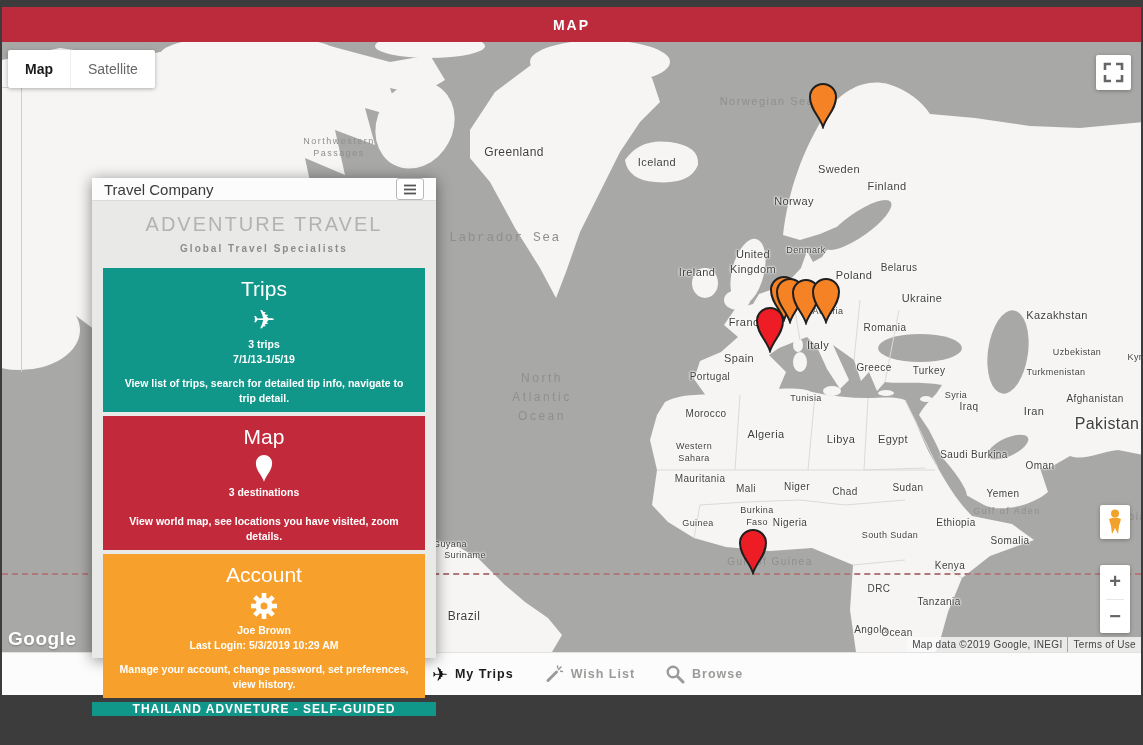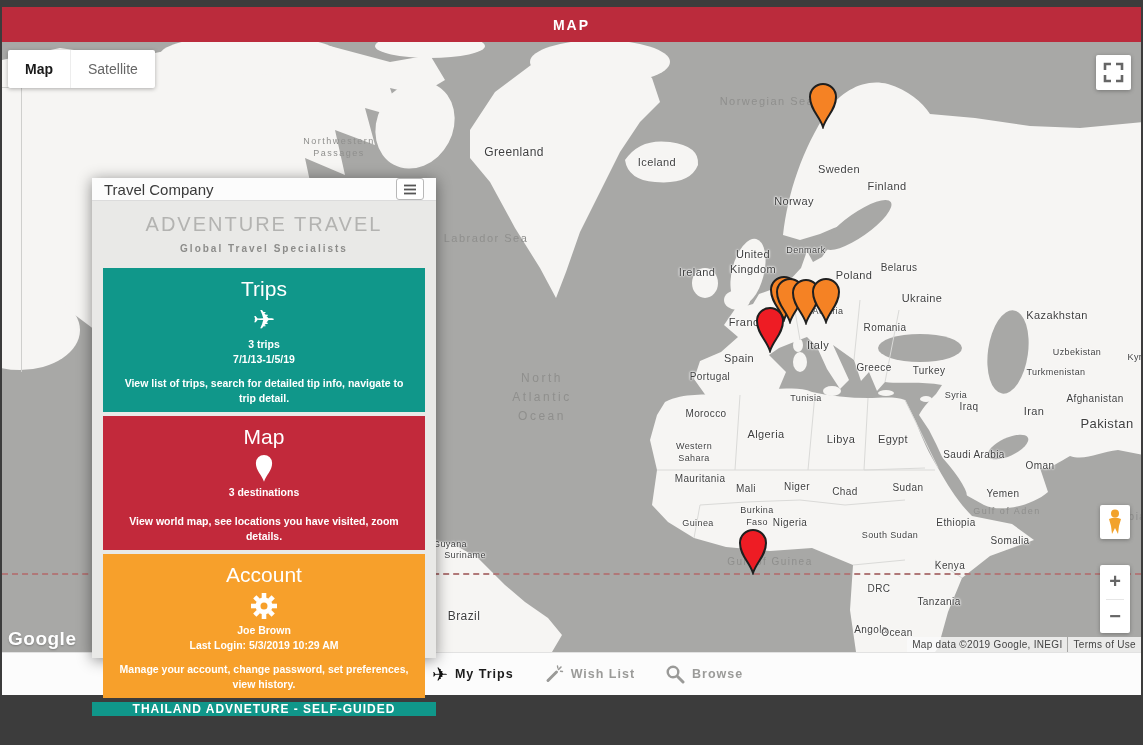--- a/index.html
+++ b/index.html
@@ -136,21 +136,21 @@
 
     <div class="faint-line" style="left:0;top:45px;width:150px;height:1px;"></div>
     <div class="faint-line" style="left:19px;top:45px;width:1px;height:285px;"></div>
 
     <div id="equator" style="border-top-color: rgb(176, 120, 120);"></div>
 
     <div id="map-labels">
         <div class="map-label water" style="left: 337px; top: 105px; font-size: 9px;">Northwestern
 Passages</div>
         <div class="map-label water" style="left: 765px; top: 59px; font-size: 11px;">Norwegian Sea</div>
-        <div class="map-label water" style="left: 484px; top: 196px; font-size: 11px;">Labrador Sea</div>
+        <div class="map-label water" style="left: 503px; top: 196px; font-size: 13px; font-family: Liberation Mono, monospace;">Labrador Sea</div>
         <div class="map-label water ocean-big" style="left: 540px; top: 356px; font-size: 12px;">North
 Atlantic
 Ocean</div>
         <div class="map-label water" style="left: 768px; top: 520px; font-size: 10px;">Gulf of Guinea</div>
         <div class="map-label water" style="left: 1005px; top: 469px; font-size: 9px;">Gulf of Aden</div>
         <div class="map-label water" style="left: 1129px; top: 475px; font-size: 10px;">Arabian</div>
         <div class="map-label country" style="left: 512px; top: 110px; font-size: 12px;">Greenland</div>
         <div class="map-label country" style="left: 655px; top: 120px; font-size: 11px;">Iceland</div>
         <div class="map-label country" style="left: 837px; top: 127px; font-size: 11px;">Sweden</div>
         <div class="map-label country" style="left: 792px; top: 159px; font-size: 11px;">Norway</div>
@@ -171,27 +171,27 @@
         <div class="map-label country" style="left: 872px; top: 326px; font-size: 10px;">Greece</div>
         <div class="map-label country" style="left: 927px; top: 329px; font-size: 10px;">Turkey</div>
         <div class="map-label country" style="left: 1055px; top: 273px; font-size: 11px;">Kazakhstan</div>
         <div class="map-label country" style="left: 1075px; top: 310px; font-size: 9px;">Uzbekistan</div>
         <div class="map-label country" style="left: 1138px; top: 315px; font-size: 9px;">Kyrgy</div>
         <div class="map-label country" style="left: 1054px; top: 330px; font-size: 9px;">Turkmenistan</div>
         <div class="map-label country" style="left: 954px; top: 353px; font-size: 9px;">Syria</div>
         <div class="map-label country" style="left: 967px; top: 365px; font-size: 10px;">Iraq</div>
         <div class="map-label country" style="left: 1032px; top: 369px; font-size: 11px;">Iran</div>
         <div class="map-label country" style="left: 1093px; top: 357px; font-size: 10px;">Afghanistan</div>
-        <div class="map-label country" style="left: 1105px; top: 382px; font-size: 13px;">Pakistan</div>
+        <div class="map-label country" style="left: 1105px; top: 382px; font-size: 16px;">Pakistan</div>
         <div class="map-label country" style="left: 704px; top: 372px; font-size: 10px;">Morocco</div>
         <div class="map-label country" style="left: 804px; top: 356px; font-size: 9px;">Tunisia</div>
         <div class="map-label country" style="left: 764px; top: 392px; font-size: 11px;">Algeria</div>
         <div class="map-label country" style="left: 839px; top: 397px; font-size: 11px;">Libya</div>
         <div class="map-label country" style="left: 891px; top: 397px; font-size: 11px;">Egypt</div>
-        <div class="map-label country" style="left: 972px; top: 413px; font-size: 10px;">Saudi Arabia</div>
+        <div class="map-label country" style="left: 972px; top: 413px; font-size: 10px;">Saudi Burkina</div>
         <div class="map-label country" style="left: 1038px; top: 424px; font-size: 10px;">Oman</div>
         <div class="map-label country" style="left: 1001px; top: 452px; font-size: 10px;">Yemen</div>
         <div class="map-label country" style="left: 692px; top: 410px; font-size: 9px;">Western
 Sahara</div>
         <div class="map-label country" style="left: 698px; top: 437px; font-size: 10px;">Mauritania</div>
         <div class="map-label country" style="left: 744px; top: 447px; font-size: 10px;">Mali</div>
         <div class="map-label country" style="left: 795px; top: 445px; font-size: 10px;">Niger</div>
         <div class="map-label country" style="left: 843px; top: 450px; font-size: 10px;">Chad</div>
         <div class="map-label country" style="left: 906px; top: 446px; font-size: 10px;">Sudan</div>
         <div class="map-label country" style="left: 755px; top: 474px; font-size: 9px;">Burkina

